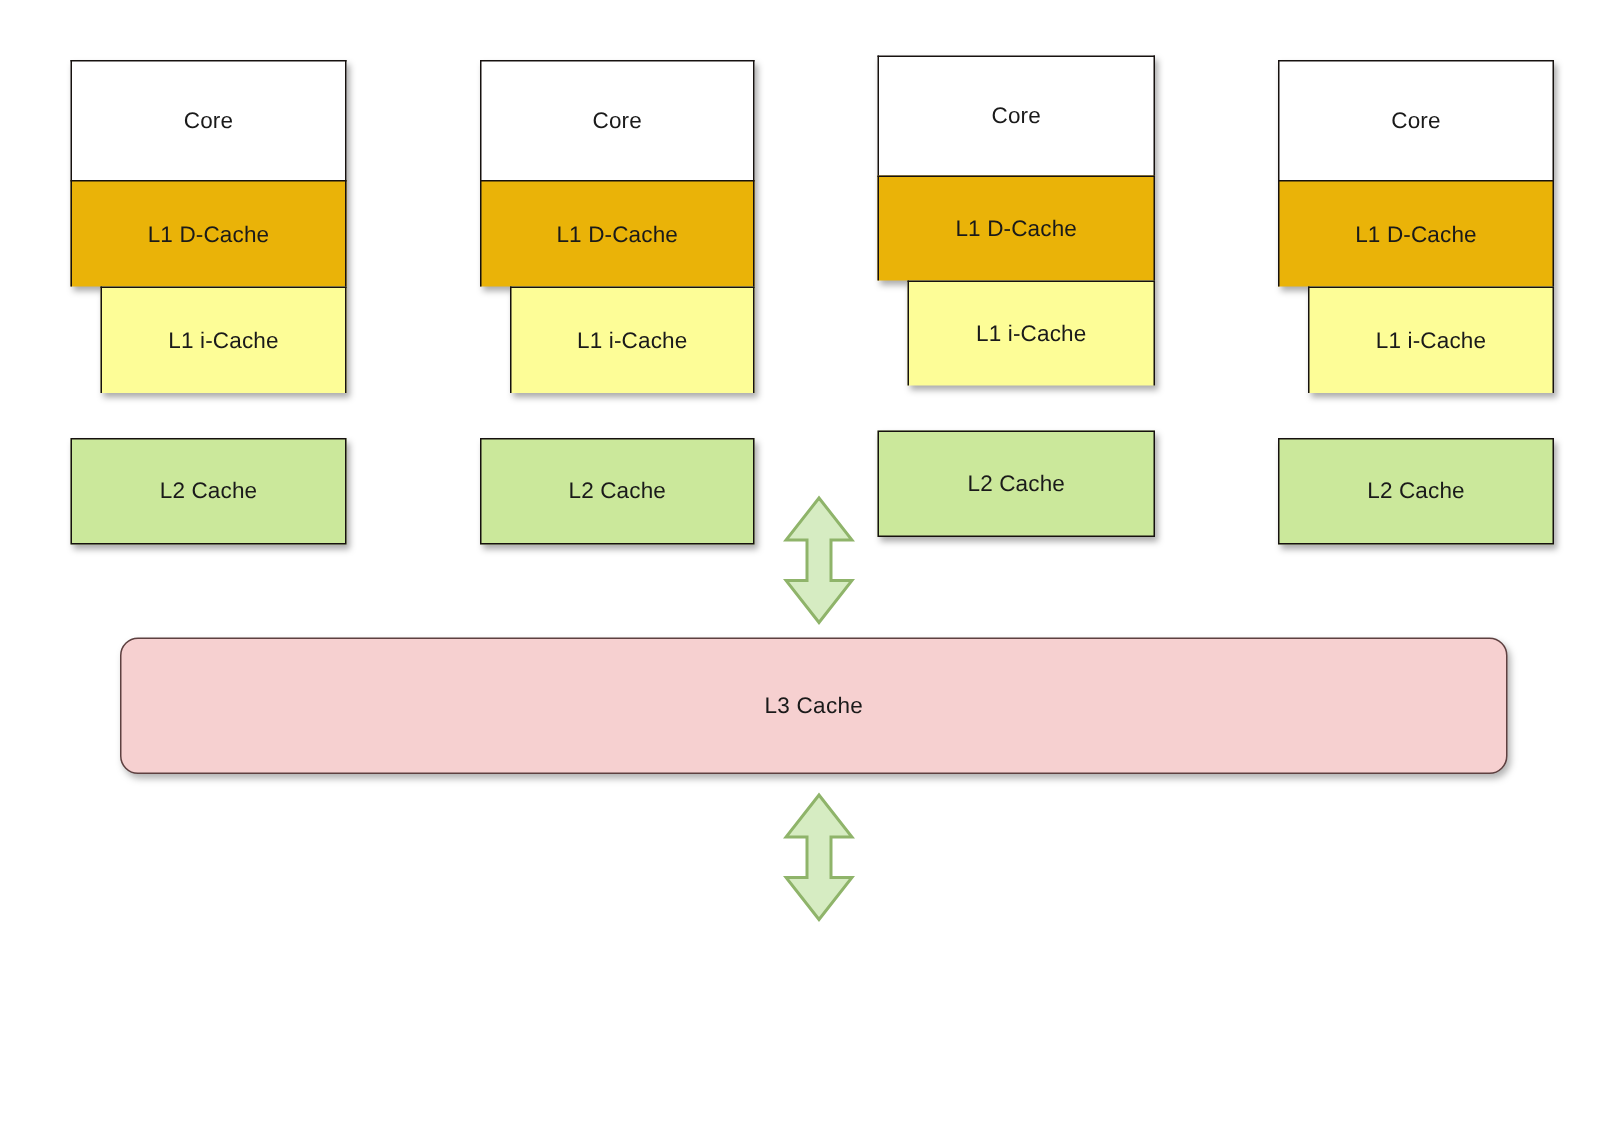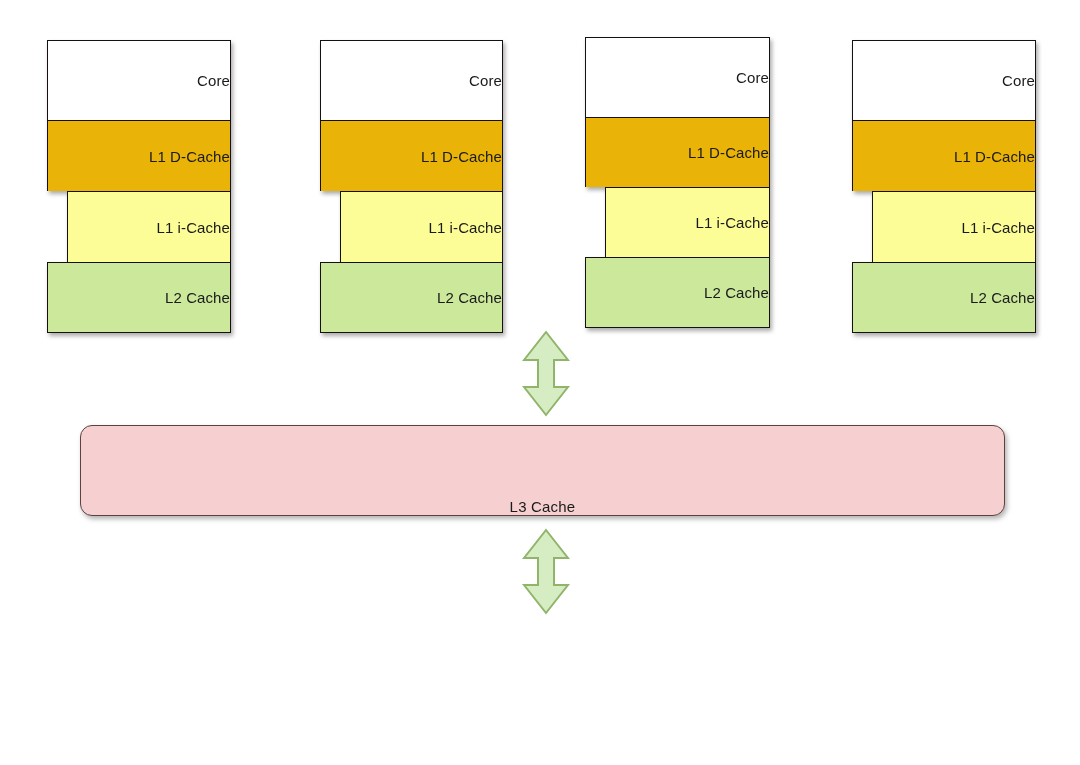--- a/index.html
+++ b/index.html
@@ -25,48 +25,48 @@
     position: absolute;
     box-sizing: border-box;
     filter: drop-shadow(2px 3px 2px rgba(0,0,0,0.33));
   }
   .cell {
     box-sizing: border-box;
     border: 1.6px solid #16110f;
     border-bottom-width: 0;
     display: flex;
     align-items: center;
-    justify-content: flex-end;
+    justify-content: center;
     font-size: 15px;
     color: #1a1a1a;
     letter-spacing: 0.1px;
     line-height: 1;
     white-space: nowrap;
   }
   .cell:last-child {
     border-bottom-width: 1.6px;
   }
   .cell.core   { background: #ffffff; }
   .cell.l1d    { background: #eab308; }
   .cell.l1i    { background: #fdfd97; margin-left: 20px; }
-  .cell.l2     { background: #cbe89b; }
+  .cell.l2     { background: #cbe89b; margin-top: 30px; }
 
   
   .double-arrow {
     position: absolute;
   }
   .double-arrow svg { display: block; }
 
   
   .round-box {
     position: absolute;
     box-sizing: border-box;
     border-radius: 12px;
     display: flex;
-    align-items: flex-end;
+    align-items: center;
     justify-content: center;
     font-size: 15px;
     color: #1a1a1a;
     letter-spacing: 0.2px;
     filter: drop-shadow(2px 3px 2.5px rgba(0,0,0,0.30));
     white-space: nowrap;
   }
   .round-box.l3 {
     background: #f6d0d0;
     border: 1.6px solid #5e4040;

